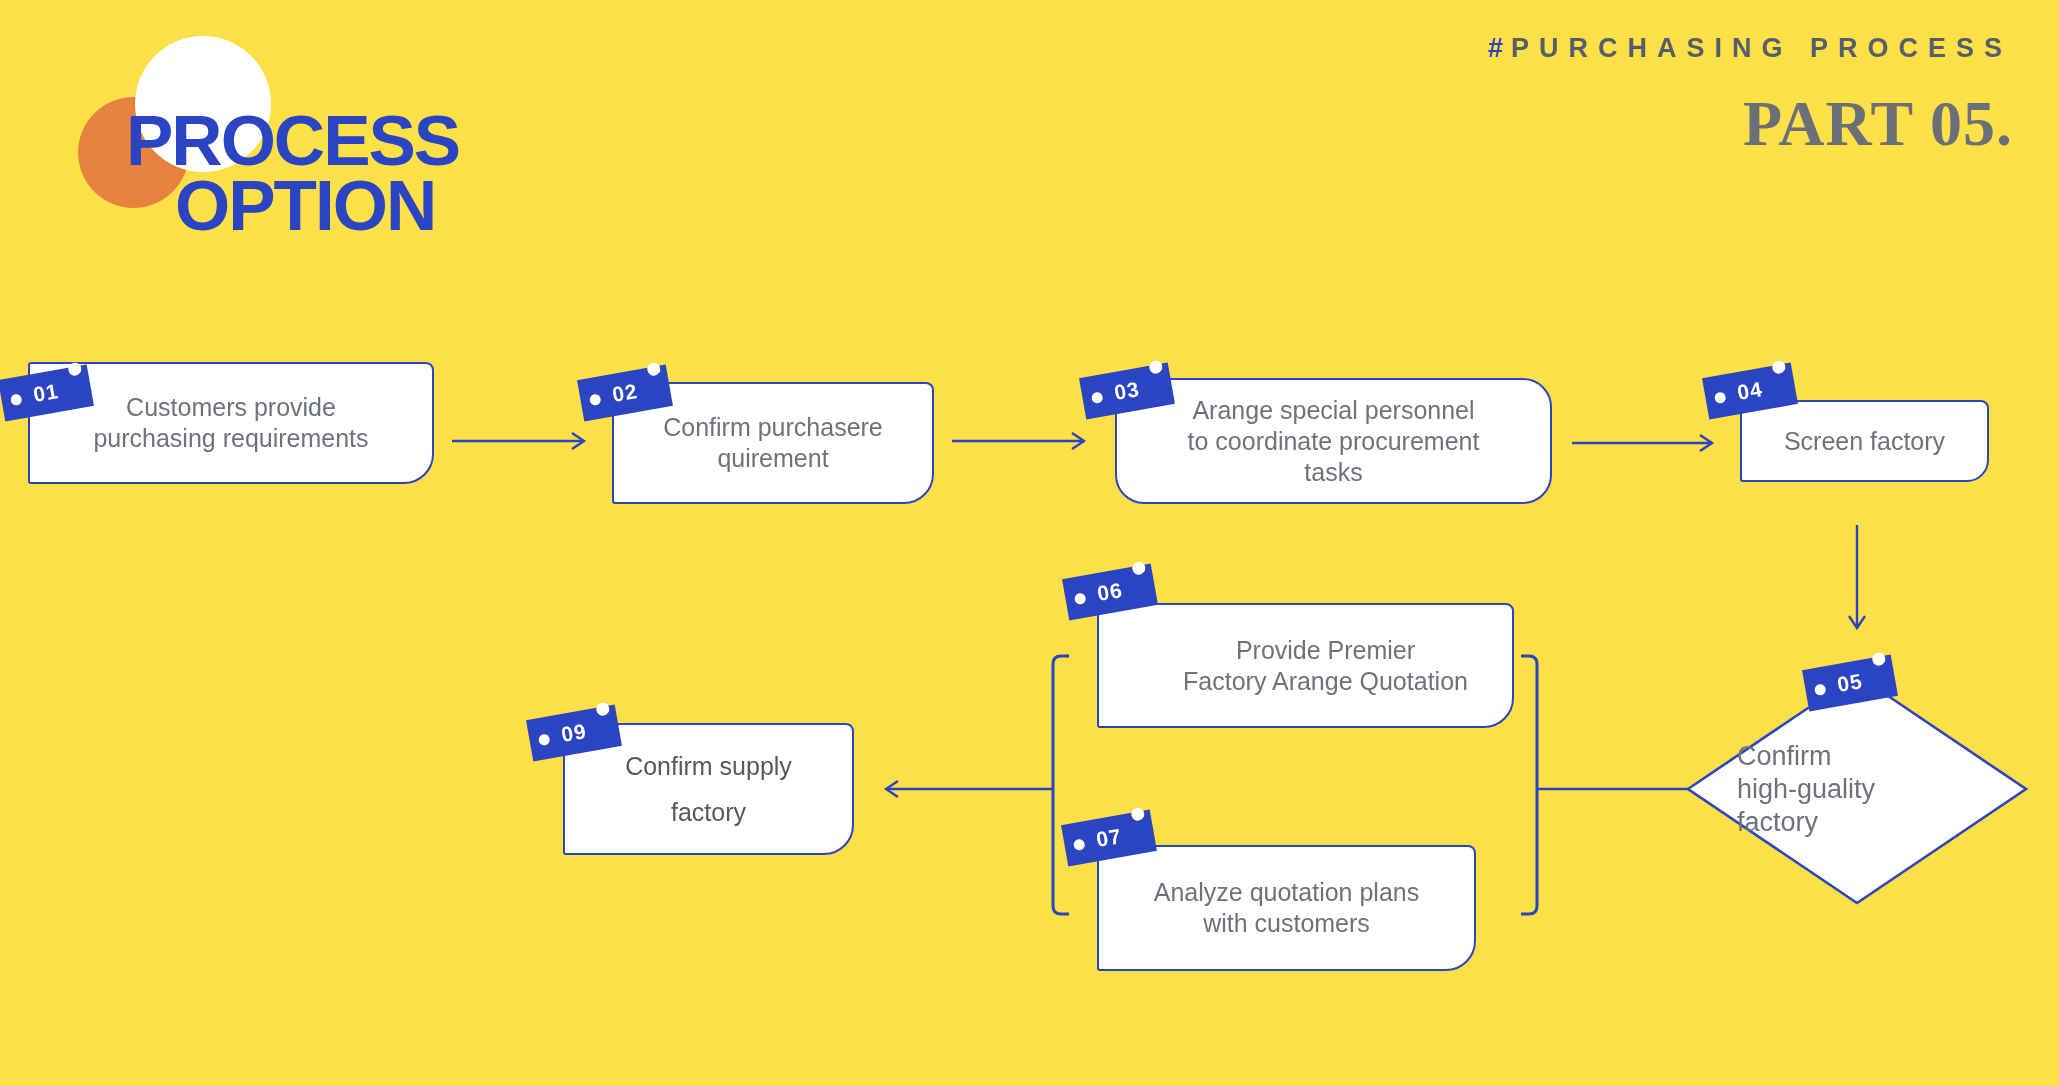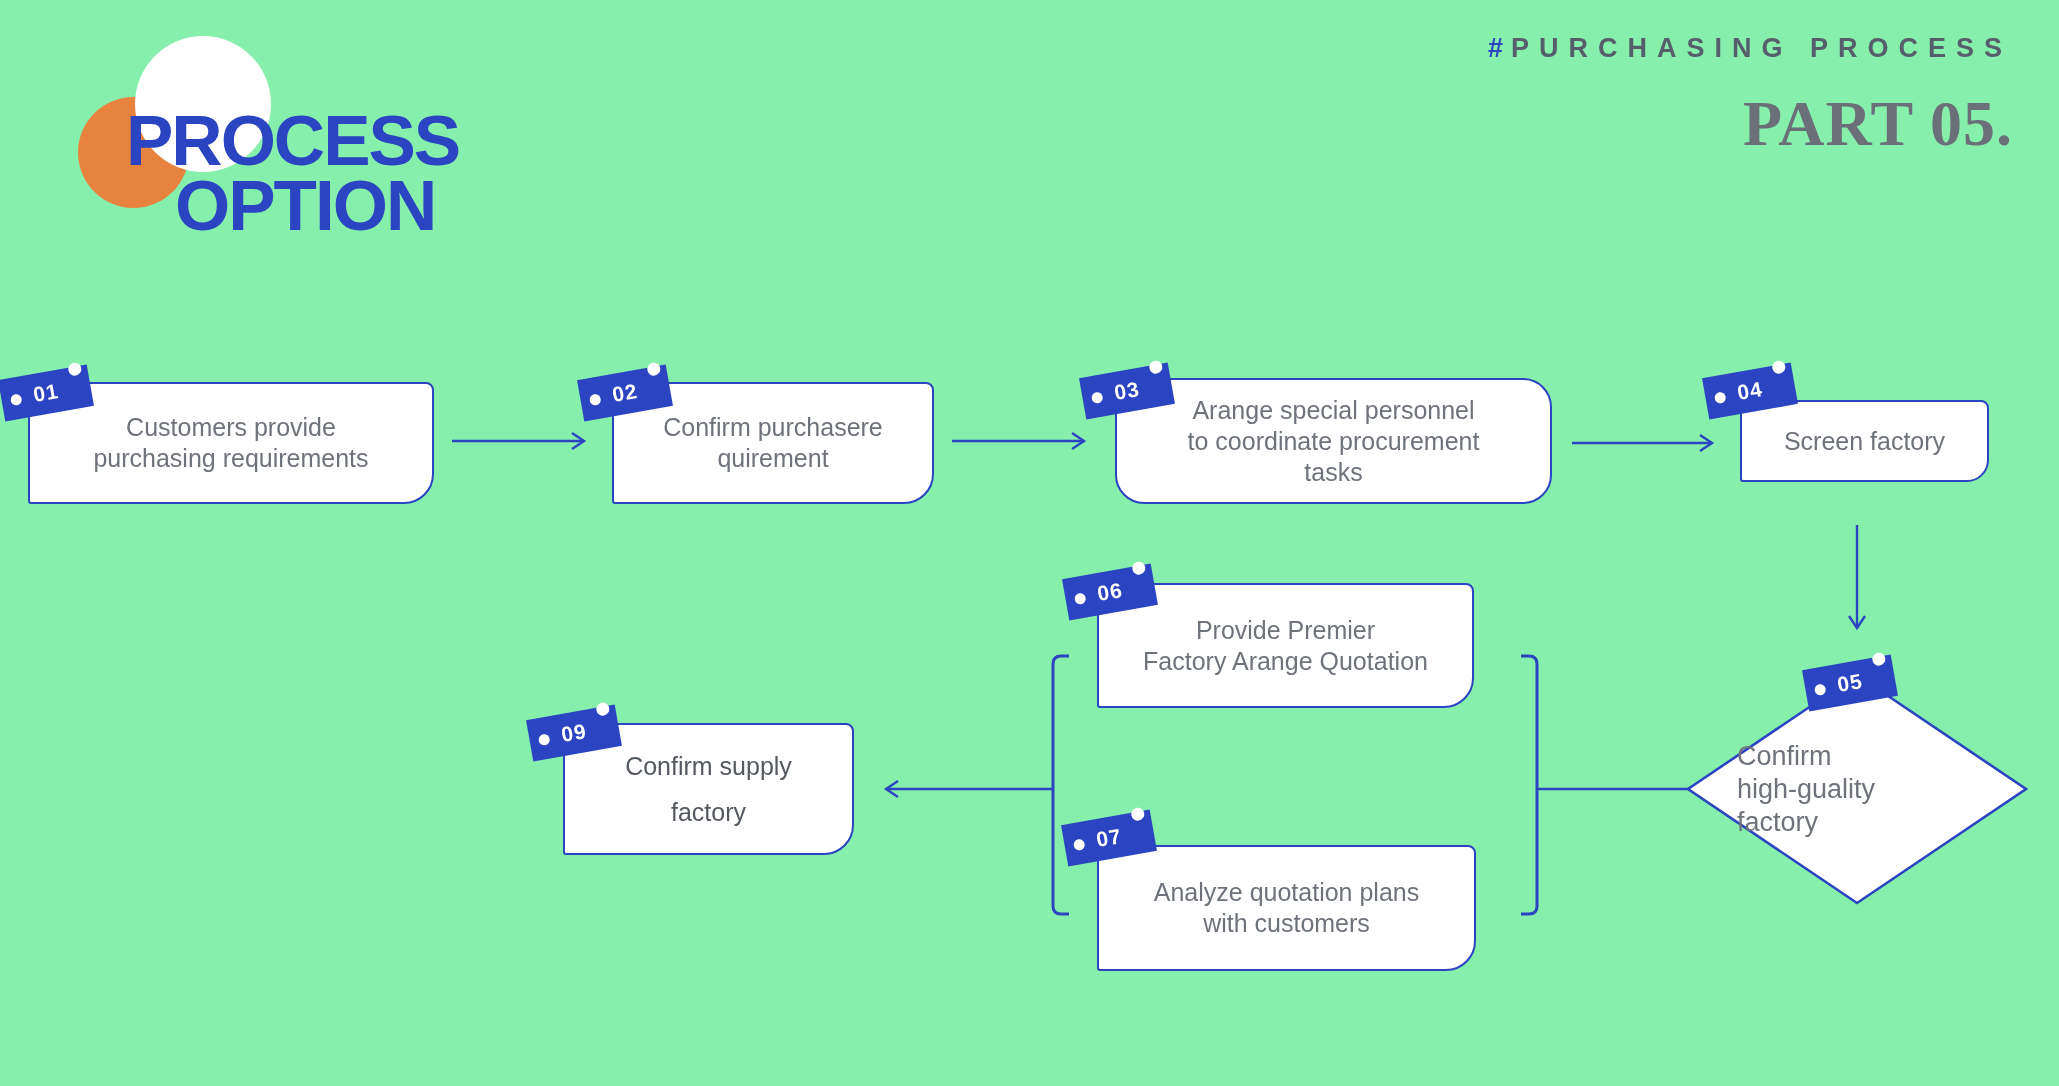--- a/index.html
+++ b/index.html
@@ -1,17 +1,17 @@
 <!DOCTYPE html>
 <html><head>
 <meta charset="utf-8">
 <style>
   html,body{margin:0;padding:0;background:#ffffff;}
   #canvas{
-    position:relative;width:2059px;height:1086px;background:#86efac;overflow:hidden;
+    position:relative;width:2059px;height:1086px;background:#fde047;overflow:hidden;
     font-family:"Liberation Sans", sans-serif;
     --blue:#2b44c1; --orange:#e8833f; --gray-text:#6e737b; --dark-text:#54585f;
     --kicker-gray:#565e6c; --part-gray:#6a6f78;
   }
   
   .kicker{position:absolute;top:33px;right:47px;font-size:27px;font-weight:bold;
     letter-spacing:10px;color:var(--kicker-gray);white-space:nowrap;}
   .kicker .hash{color:var(--blue);margin-right:8px;letter-spacing:0;}
   .part-title{position:absolute;top:92px;right:46px;font-size:64px;font-weight:bold;
     letter-spacing:1px;color:var(--part-gray);line-height:1;white-space:nowrap;font-family:Liberation Serif, serif;}
@@ -83,21 +83,21 @@
       <path class="wire" d="M 1537,789 L 1690,789"></path>
     </g>
     <g>
       <path class="wire" d="M 1053,789 L 886,789"></path>
       <polyline class="wire" points="898,781 886,789 898,797"></polyline>
     </g>
     <path class="bracket" d="M 1069,656 L 1061,656 Q 1053,656 1053,664 L 1053,906 Q 1053,914 1061,914 L 1069,914"></path>
     <path class="bracket" d="M 1521,656 L 1529,656 Q 1537,656 1537,664 L 1537,906 Q 1537,914 1529,914 L 1521,914"></path>
   </svg>
 
-  <div class="node" style="left:28px;top:382px;width:402px;height:118px;">
+  <div class="node" style="left:28px;top:362px;width:402px;height:118px;">
     <div class="line">Customers provide</div>
     <div class="line">purchasing requirements</div>
   </div>
   <div class="badge" style="left:1px;top:372px;">
     <span class="dot dot-l"></span>
     <span class="num">01</span>
     <span class="dot dot-r"></span>
   </div>
 
   <div class="node" style="left:612px;top:382px;width:318px;height:118px;justify-content:center;">
@@ -139,21 +139,21 @@
     <div class="line">Confirm</div>
     <div class="line">high-guality</div>
     <div class="line">factory</div>
   </div>
   <div class="badge" style="left:1805px;top:662px;">
     <span class="dot dot-l"></span>
     <span class="num">05</span>
     <span class="dot dot-r"></span>
   </div>
 
-  <div class="node" style="left:1097px;top:583px;width:373px;height:121px;">
+  <div class="node" style="left:1097px;top:603px;width:373px;height:121px;padding-left:40px;">
     <div class="line">Provide Premier</div>
     <div class="line">Factory Arange Quotation</div>
   </div>
   <div class="badge" style="left:1065px;top:571px;">
     <span class="dot dot-l"></span>
     <span class="num">06</span>
     <span class="dot dot-r"></span>
   </div>
 
   <div class="node" style="left:1097px;top:845px;width:375px;height:122px;">

